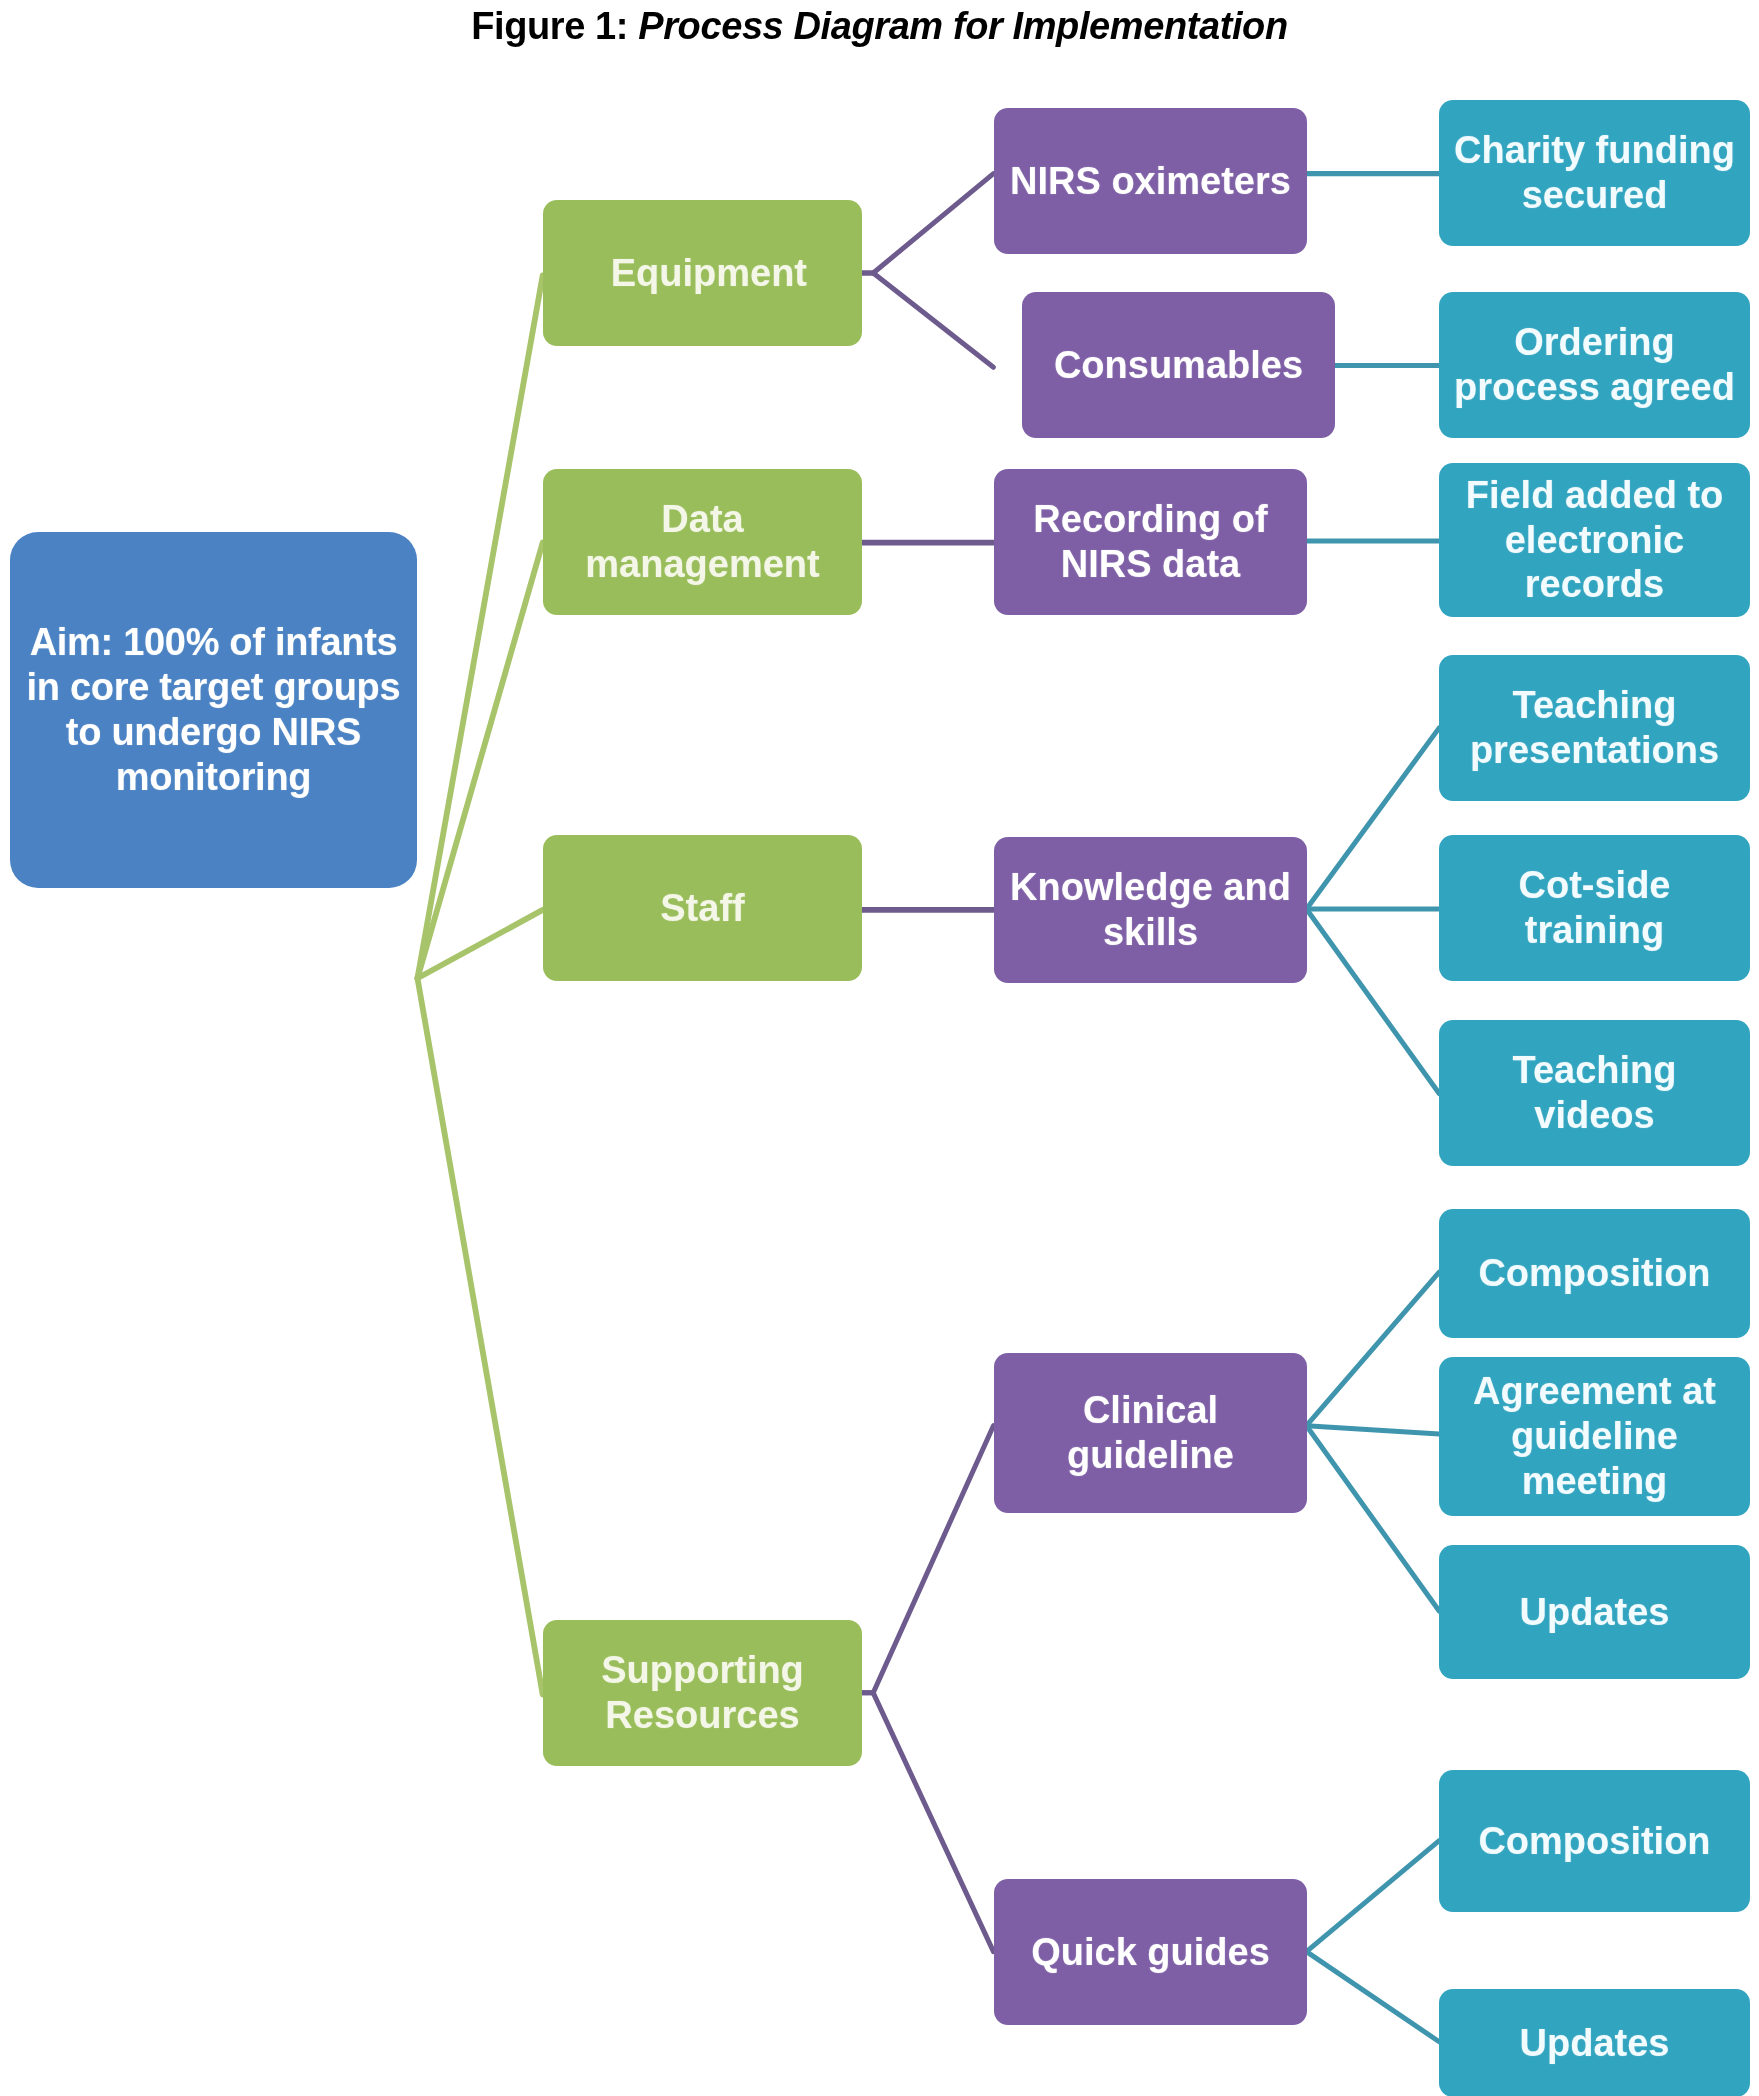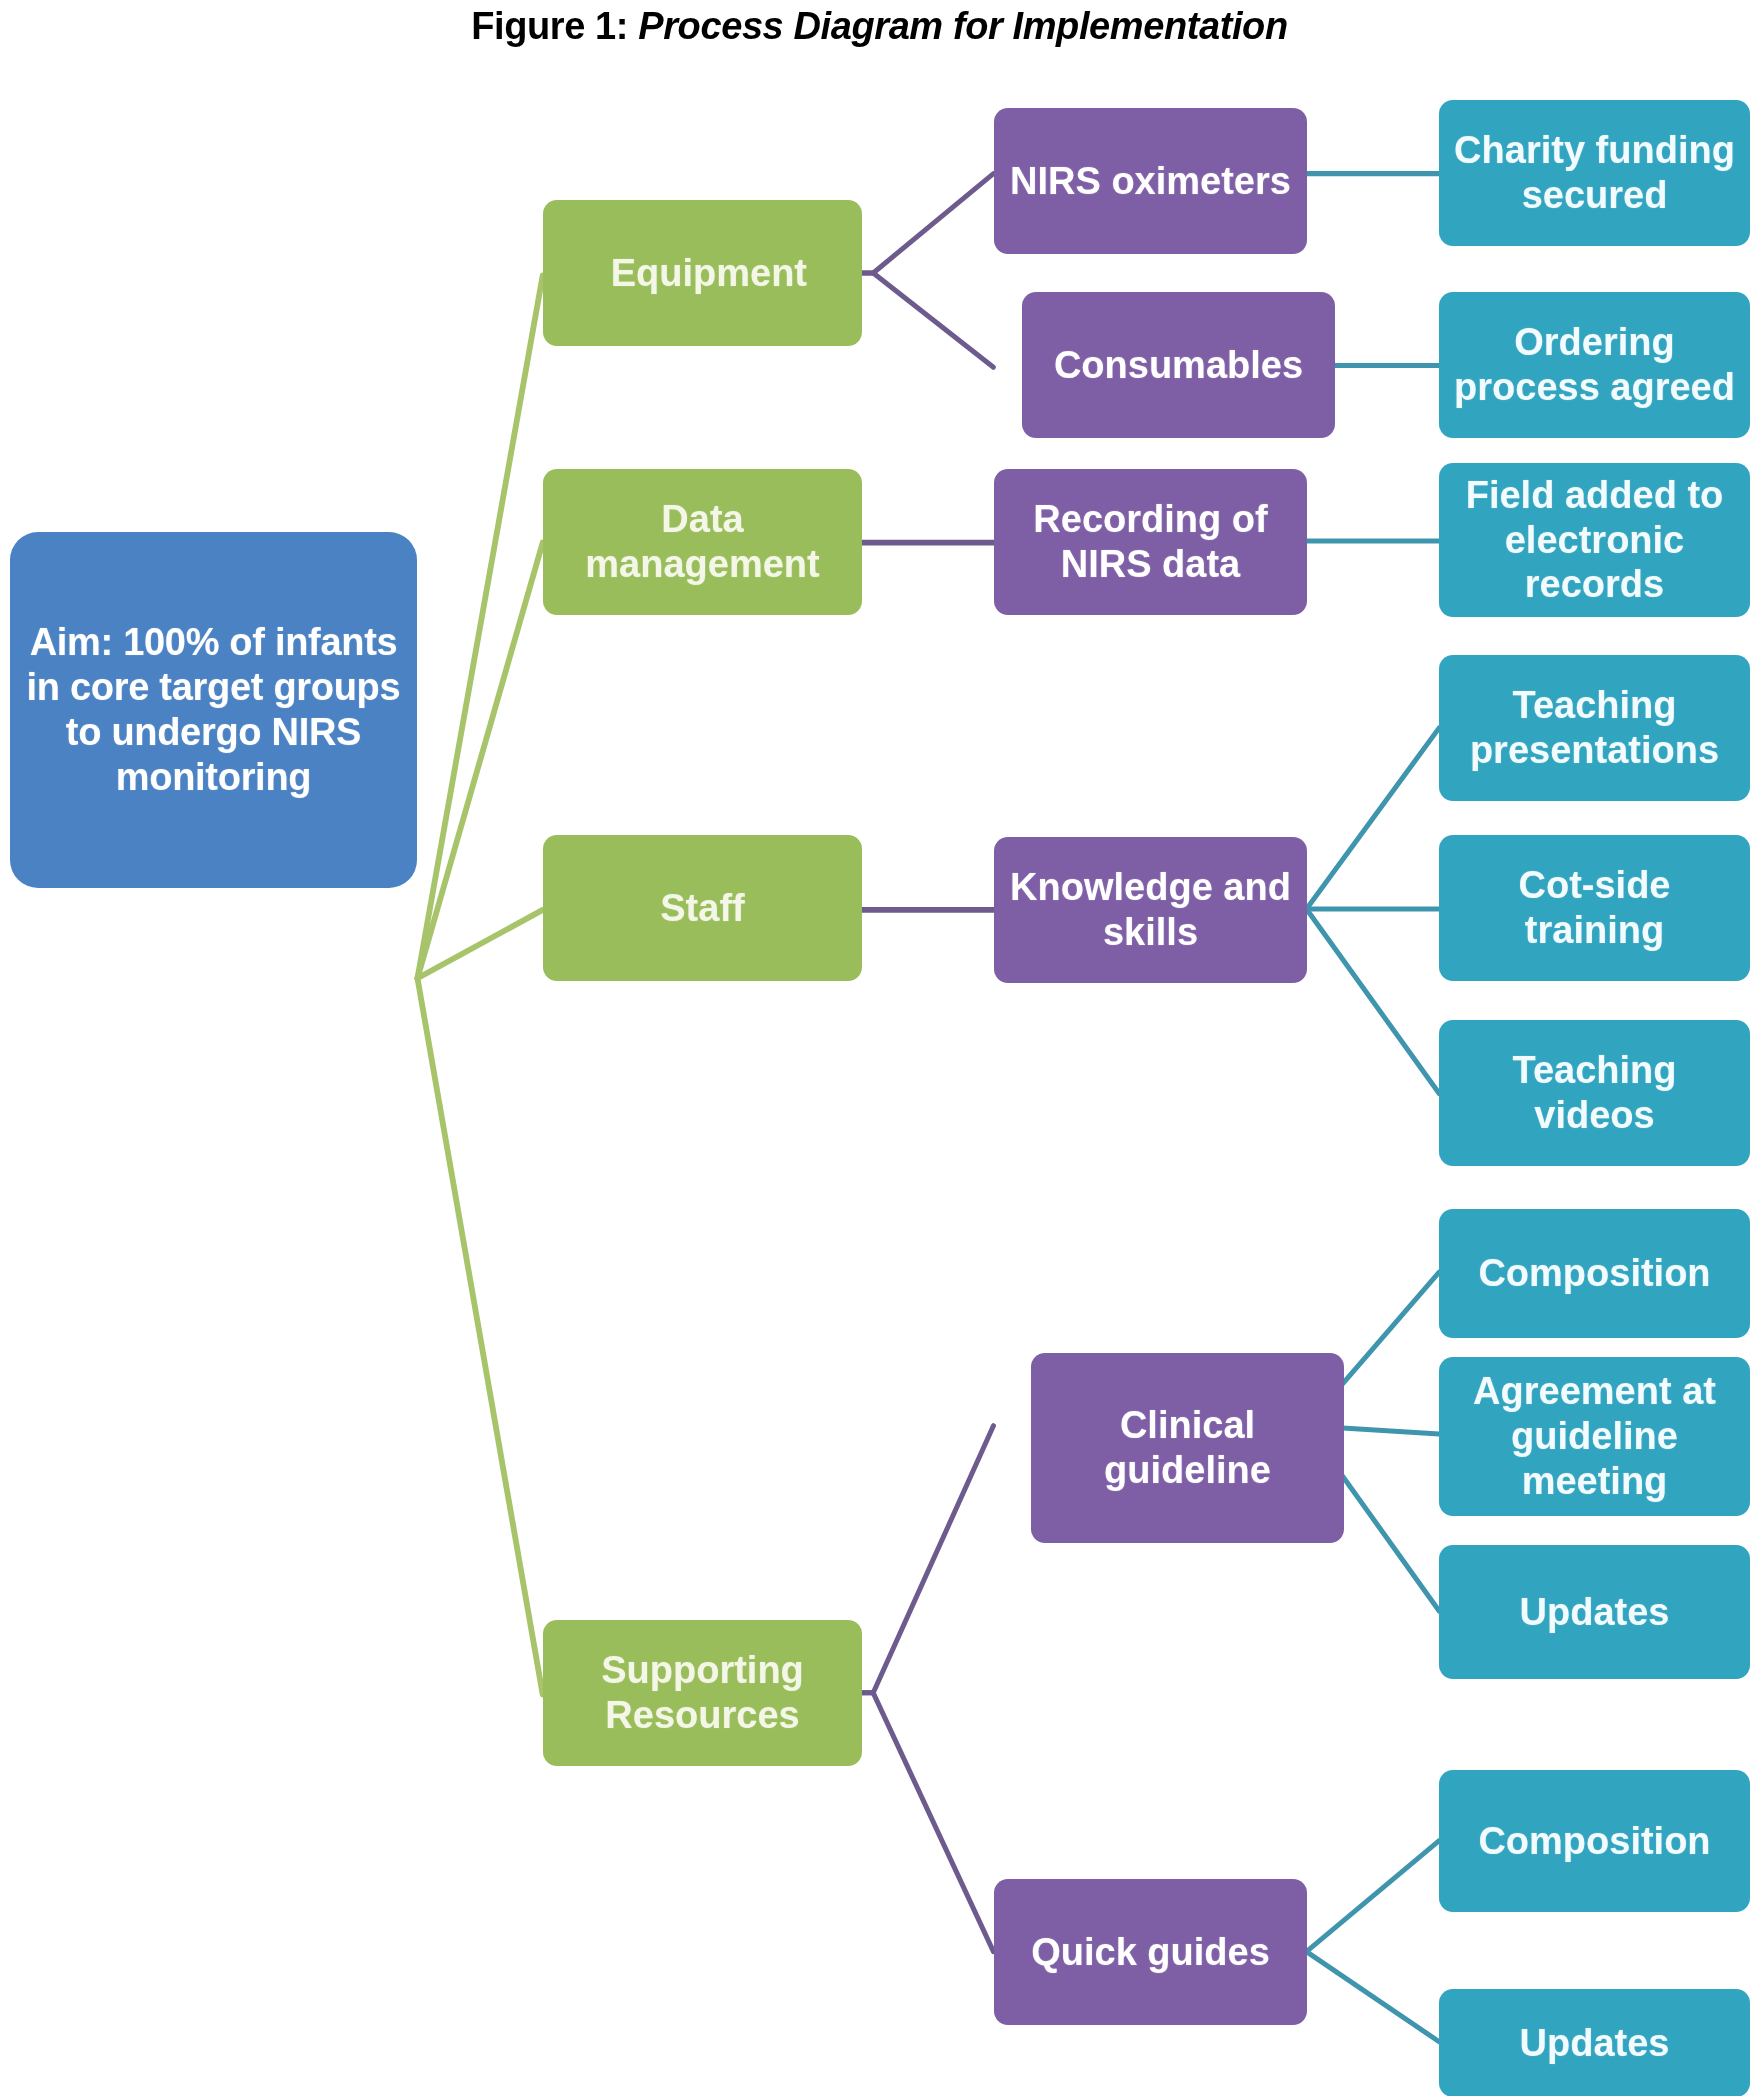--- a/index.html
+++ b/index.html
@@ -144,21 +144,21 @@
         <span class="label">Consumables</span>
       </div>
       <div class="node node-purple" style="left: 994px; top: 469px; width: 313px; height: 146px;">
         <span class="label">Recording of
 NIRS data</span>
       </div>
       <div class="node node-purple" style="left: 994px; top: 837px; width: 313px; height: 146px;">
         <span class="label">Knowledge and
 skills</span>
       </div>
-      <div class="node node-purple" style="left: 1031px; top: 1353px; width: 313px; height: 190px;">
+      <div class="node node-purple" style="left: 994px; top: 1353px; width: 313px; height: 160px;">
         <span class="label">Clinical
 guideline</span>
       </div>
       <div class="node node-purple" style="left: 994px; top: 1879px; width: 313px; height: 146px;">
         <span class="label">Quick guides</span>
       </div>
       <div class="node node-teal" style="left: 1439px; top: 100px; width: 311px; height: 146px;">
         <span class="label">Charity funding
 secured</span>
       </div>

